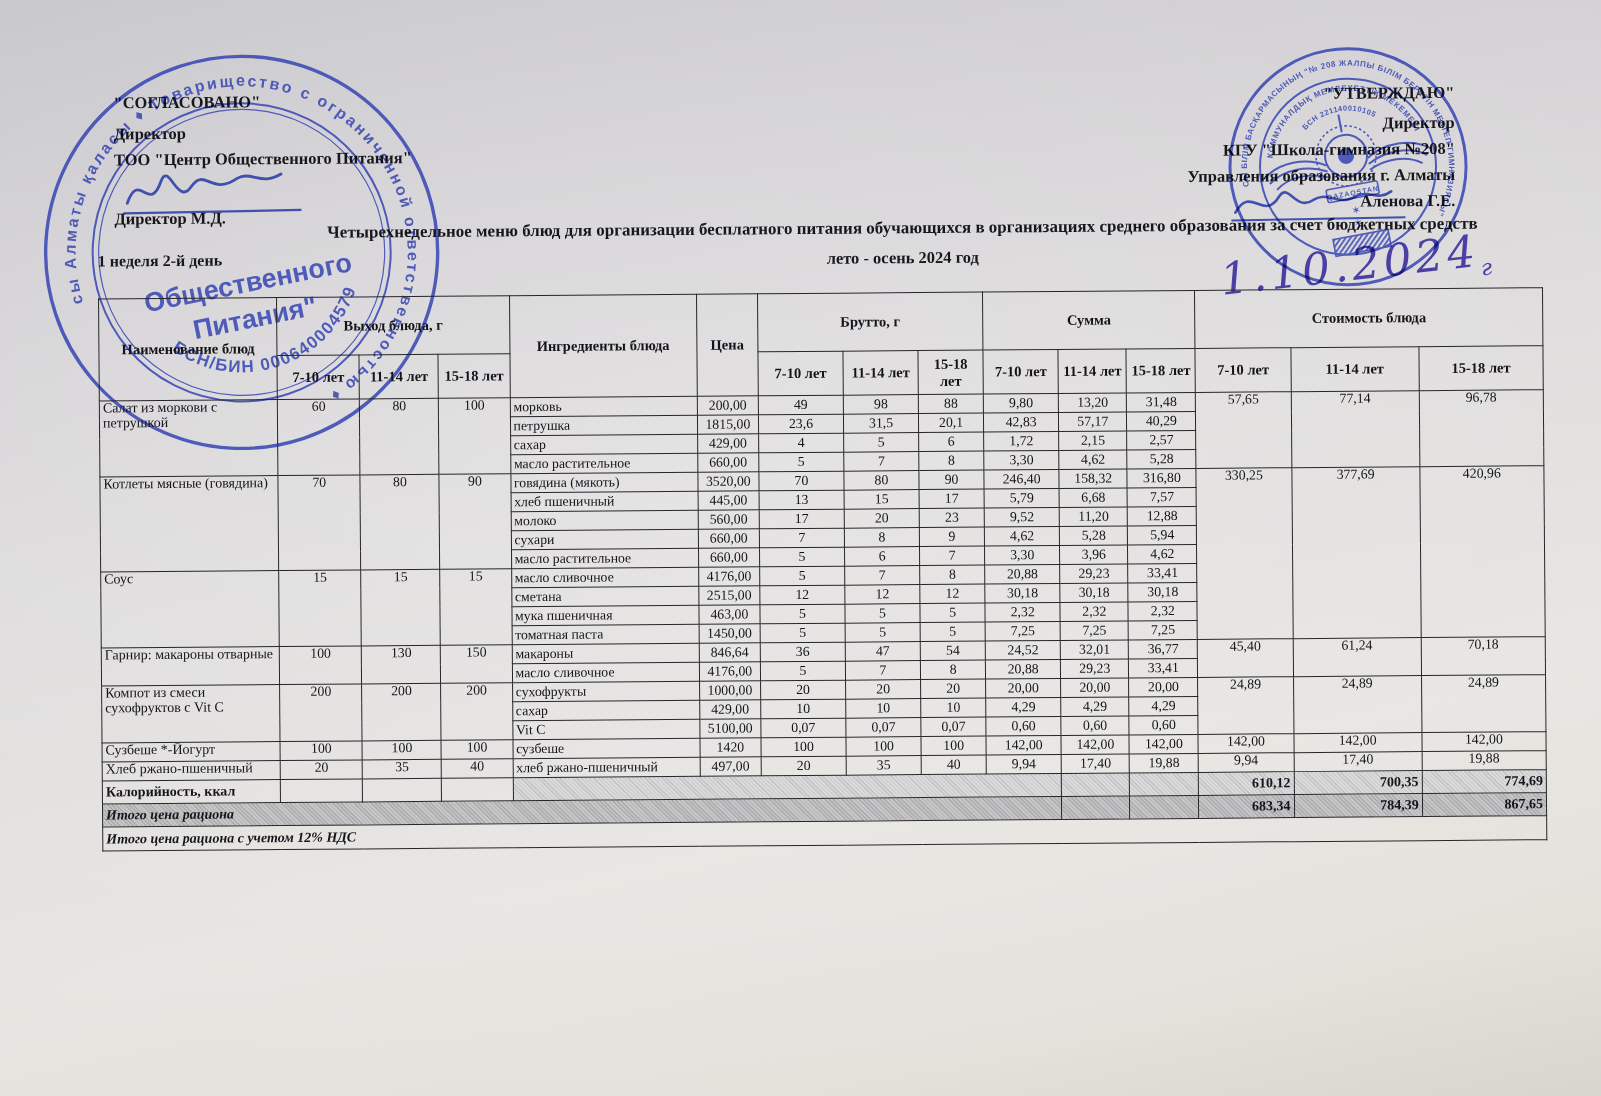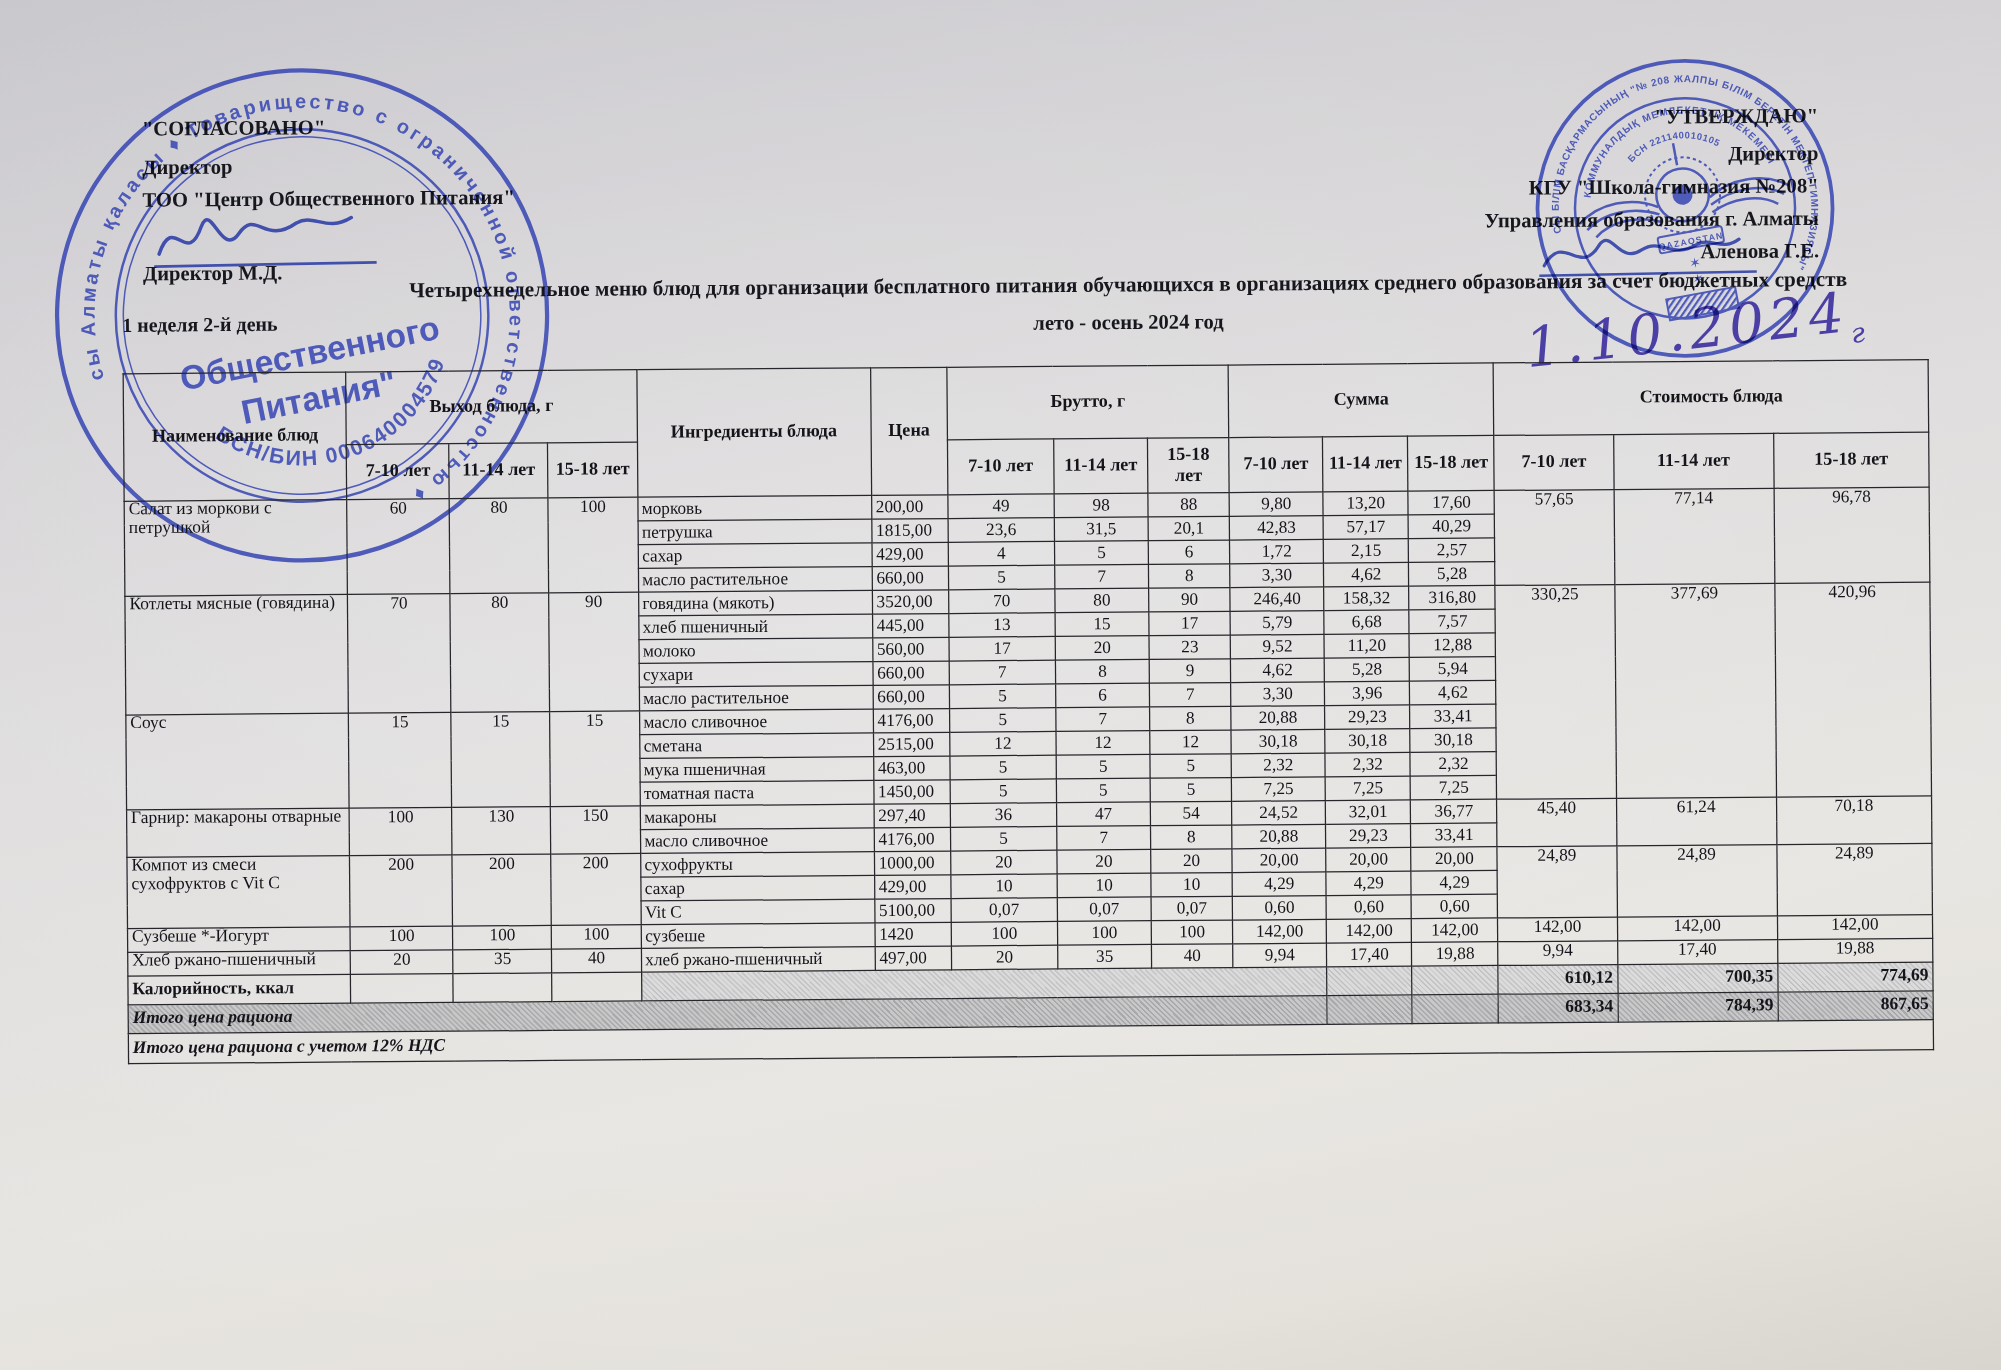--- a/index.html
+++ b/index.html
@@ -30,21 +30,21 @@
     border-collapse:collapse;table-layout:fixed;
     font-family:"Liberation Serif",serif;font-size:13.8px;color:#14141a;
   }
   table.menu th,table.menu td{border:1.4px solid #26262b;padding:0 3px;overflow:hidden;}
   table.menu thead th{font-weight:bold;font-size:14.5px;text-align:center;vertical-align:middle;padding:2px 4px;}
   tr.h1{height:58px;} tr.h2{height:44px;}
   tr.ing-row{height:19px;line-height:1.05;}
   td.dish-name{vertical-align:top;text-align:left;padding:1px 5px;font-size:14px;}
   td.num{text-align:center;}
   td.top-val{vertical-align:top;padding-top:1px;}
-  td.price{text-align:left;padding-right:9px;}
+  td.price{text-align:center;padding-right:9px;}
   td.ing{text-align:left;padding-left:5px;}
   tr.sum-row{height:23px;font-size:14px;}
   td.sum-label{font-weight:bold;text-align:left;padding-left:5px;white-space:nowrap;}
   td.italic{font-style:italic;}
   td.num-right{text-align:right;padding-right:6px;font-weight:bold;}
   .hatch-light{background:repeating-linear-gradient(45deg,#c0c0c3 0px,#c0c0c3 1px,#dcdcdc 1px,#dcdcdc 3px);}
   .hatch-dark{background:repeating-linear-gradient(45deg,#a7a7ab 0px,#a7a7ab 1.2px,#c9c9c9 1.2px,#c9c9c9 3px);}
   tr.vat-row{height:24px;}
   
   .stamp-ring{font-family:"Liberation Sans",sans-serif;font-weight:bold;fill:#3a49b4;}
@@ -188,21 +188,21 @@
           <td class="num top-val" rowspan="4">60</td>
           <td class="num top-val" rowspan="4">80</td>
           <td class="num top-val" rowspan="4">100</td>
           <td class="ing">морковь</td>
           <td class="num price">200,00</td>
           <td class="num">49</td>
           <td class="num">98</td>
           <td class="num">88</td>
           <td class="num">9,80</td>
           <td class="num">13,20</td>
-          <td class="num">17,60</td>
+          <td class="num">31,48</td>
           <td class="num top-val" rowspan="4">57,65</td>
           <td class="num top-val" rowspan="4">77,14</td>
           <td class="num top-val" rowspan="4">96,78</td>
         </tr>
         <tr class="ing-row">
           <td class="ing">петрушка</td>
           <td class="num price">1815,00</td>
           <td class="num">23,6</td>
           <td class="num">31,5</td>
           <td class="num">20,1</td>
@@ -330,21 +330,21 @@
           <td class="num">7,25</td>
           <td class="num">7,25</td>
           <td class="num">7,25</td>
         </tr>
         <tr class="ing-row">
           <td class="dish-name" rowspan="2">Гарнир: макароны отварные</td>
           <td class="num top-val" rowspan="2">100</td>
           <td class="num top-val" rowspan="2">130</td>
           <td class="num top-val" rowspan="2">150</td>
           <td class="ing">макароны</td>
-          <td class="num price">297,40</td>
+          <td class="num price">846,64</td>
           <td class="num">36</td>
           <td class="num">47</td>
           <td class="num">54</td>
           <td class="num">24,52</td>
           <td class="num">32,01</td>
           <td class="num">36,77</td>
           <td class="num top-val" rowspan="2">45,40</td>
           <td class="num top-val" rowspan="2">61,24</td>
           <td class="num top-val" rowspan="2">70,18</td>
         </tr>

